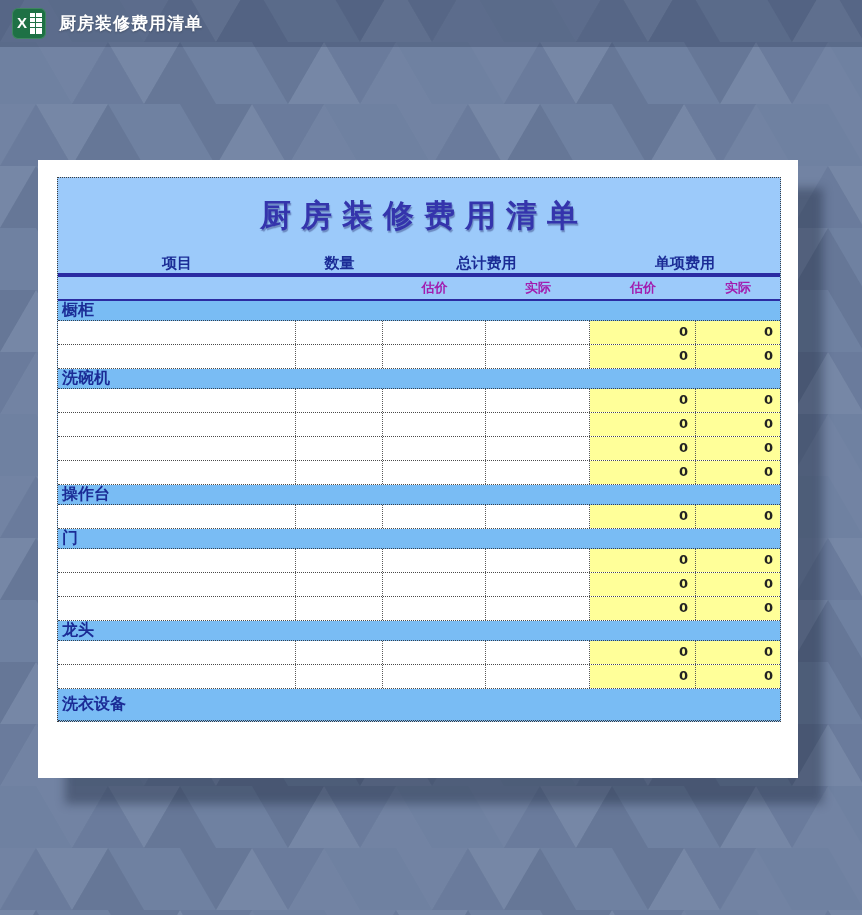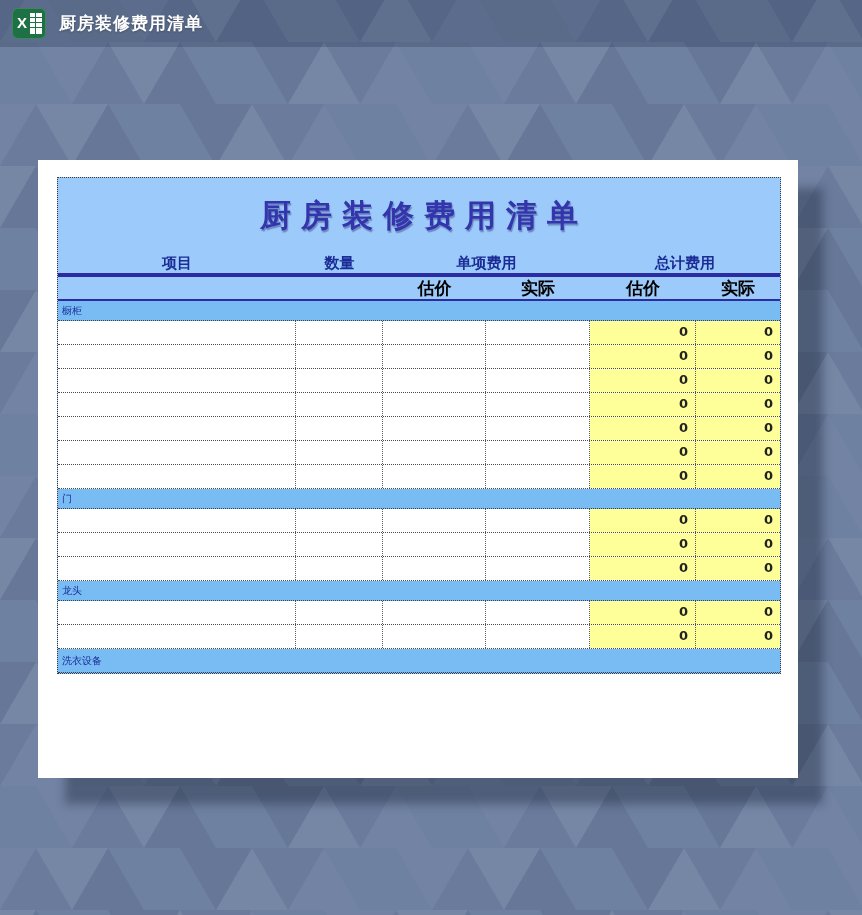--- a/index.html
+++ b/index.html
@@ -34,26 +34,26 @@
            font-family:"DejaVu Serif","Liberation Serif",serif;font-size:31px;font-weight:bold;
            color:#3434AC;letter-spacing:10px;padding-left:10px;box-sizing:border-box;
            text-shadow:1px 2px 1px rgba(20,20,90,0.35);}
   .t-header{display:grid;grid-template-columns:238px 87px 207px 190px;height:24px;
             box-sizing:border-box;border-bottom:4px solid #2B2BA2;}
   .t-header .h-cell{display:flex;align-items:flex-end;justify-content:center;
             padding-bottom:0;font-size:15px;font-weight:bold;color:#1B2C96;}
   .t-subheader{display:grid;grid-template-columns:238px 87px 103px 104px 106px 84px;height:24px;
             box-sizing:border-box;border-bottom:2px solid #2B2BA2;}
   .t-subheader .s-cell{display:flex;align-items:center;justify-content:center;
-            font-size:17px;font-weight:bold;color:#000000;}
+            font-size:13px;font-weight:bold;color:#a21caf;}
 
   .band{height:20px;box-sizing:border-box;background:#79BCF4;border-bottom:1px dotted #33404f;
-        color:#1B2C96;font-weight:normal;font-size:10px;display:flex;align-items:center;
+        color:#1B2C96;font-weight:bold;font-size:16px;display:flex;align-items:center;
         padding-left:4px;}
-  .band:last-child{height:24px;}
+  .band:last-child{height:32px;}
   .row{display:grid;grid-template-columns:238px 87px 103px 104px 106px 84px;height:24px;
        box-sizing:border-box;background:#ffffff;border-bottom:1px dotted #4a4a4a;}
   .cell{box-sizing:border-box;border-right:1px dotted #5a5a5a;overflow:hidden;
         font-size:13px;line-height:22px;padding:0 6px;color:#222222;}
   .cell:last-child{border-right:none;}
   .cell.total{background:#FFFF99;text-align:right;font-weight:600;padding-right:7px;
         font-family:"DejaVu Sans","Liberation Sans",sans-serif;}
 </style>
 </head>
 <body>
@@ -519,22 +519,22 @@
     <span class="topbar-title">厨房装修费用清单</span>
   </div>
 
   <div class="card">
     <div class="sheet">
       <div class="t-title">厨房装修费用清单</div>
 
       <div class="t-header">
         <div class="h-cell">项目</div>
         <div class="h-cell">数量</div>
+        <div class="h-cell">总计费用</div>
         <div class="h-cell">单项费用</div>
-        <div class="h-cell">总计费用</div>
       </div>
 
       <div class="t-subheader">
         <div class="s-cell"></div>
         <div class="s-cell"></div>
         <div class="s-cell">估价</div>
         <div class="s-cell">实际</div>
         <div class="s-cell">估价</div>
         <div class="s-cell">实际</div>
       </div>
@@ -550,52 +550,54 @@
             <div class="cell total">0</div>
           </div>
           <div class="row">
             <div class="cell"></div>
             <div class="cell"></div>
             <div class="cell"></div>
             <div class="cell"></div>
             <div class="cell total">0</div>
             <div class="cell total">0</div>
           </div>
-          <div class="row">
-            <div class="cell"></div>
-            <div class="cell"></div>
-            <div class="cell"></div>
-            <div class="cell"></div>
-            <div class="cell total">0</div>
-            <div class="cell total">0</div>
-          </div>
-          <div class="row">
-            <div class="cell"></div>
-            <div class="cell"></div>
-            <div class="cell"></div>
-            <div class="cell"></div>
-            <div class="cell total">0</div>
-            <div class="cell total">0</div>
-          </div>
-          <div class="row">
-            <div class="cell"></div>
-            <div class="cell"></div>
-            <div class="cell"></div>
-            <div class="cell"></div>
-            <div class="cell total">0</div>
-            <div class="cell total">0</div>
-          </div>
-          <div class="row">
-            <div class="cell"></div>
-            <div class="cell"></div>
-            <div class="cell"></div>
-            <div class="cell"></div>
-            <div class="cell total">0</div>
-            <div class="cell total">0</div>
-          </div>
+          <div class="band">洗碗机</div>
+          <div class="row">
+            <div class="cell"></div>
+            <div class="cell"></div>
+            <div class="cell"></div>
+            <div class="cell"></div>
+            <div class="cell total">0</div>
+            <div class="cell total">0</div>
+          </div>
+          <div class="row">
+            <div class="cell"></div>
+            <div class="cell"></div>
+            <div class="cell"></div>
+            <div class="cell"></div>
+            <div class="cell total">0</div>
+            <div class="cell total">0</div>
+          </div>
+          <div class="row">
+            <div class="cell"></div>
+            <div class="cell"></div>
+            <div class="cell"></div>
+            <div class="cell"></div>
+            <div class="cell total">0</div>
+            <div class="cell total">0</div>
+          </div>
+          <div class="row">
+            <div class="cell"></div>
+            <div class="cell"></div>
+            <div class="cell"></div>
+            <div class="cell"></div>
+            <div class="cell total">0</div>
+            <div class="cell total">0</div>
+          </div>
+          <div class="band">操作台</div>
           <div class="row">
             <div class="cell"></div>
             <div class="cell"></div>
             <div class="cell"></div>
             <div class="cell"></div>
             <div class="cell total">0</div>
             <div class="cell total">0</div>
           </div>
           <div class="band">门</div>
           <div class="row">

